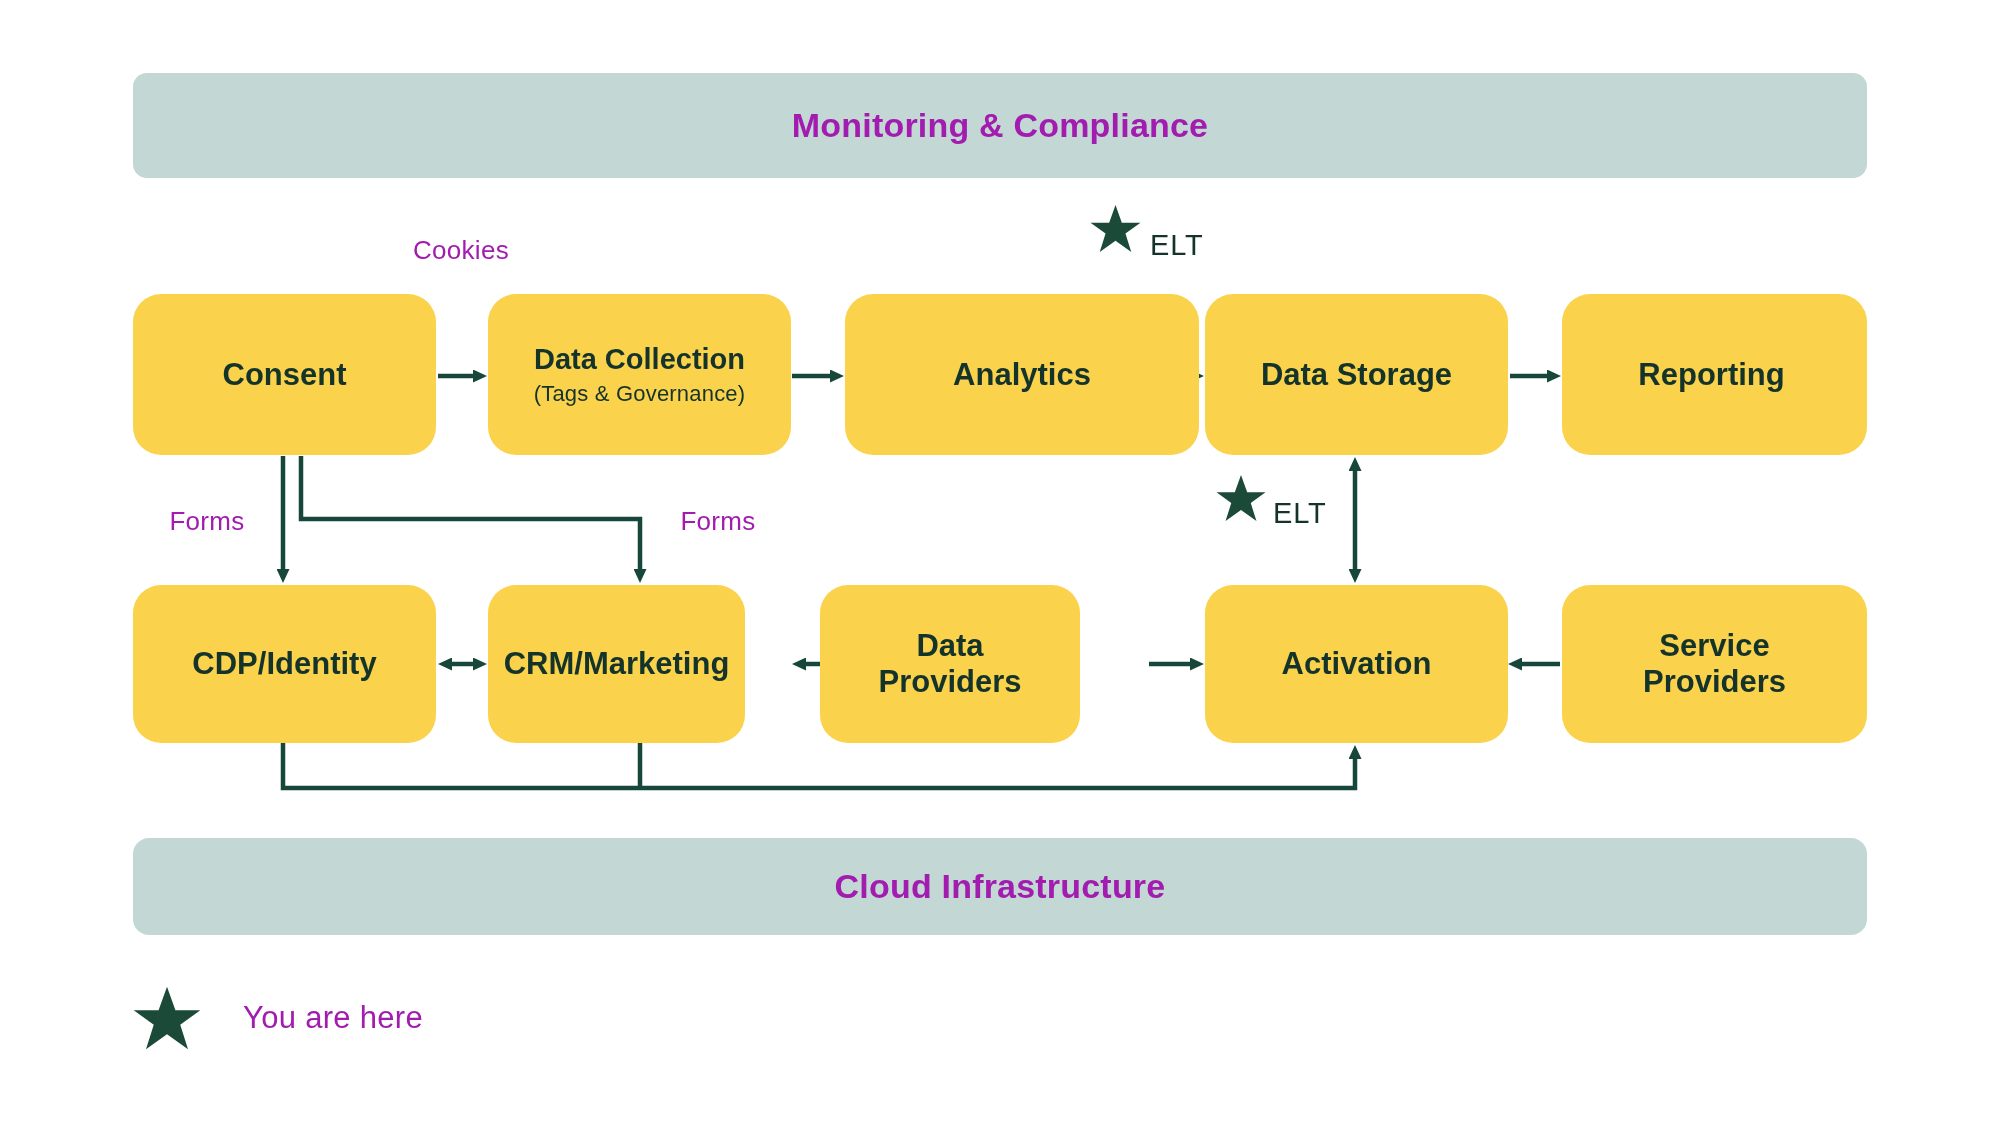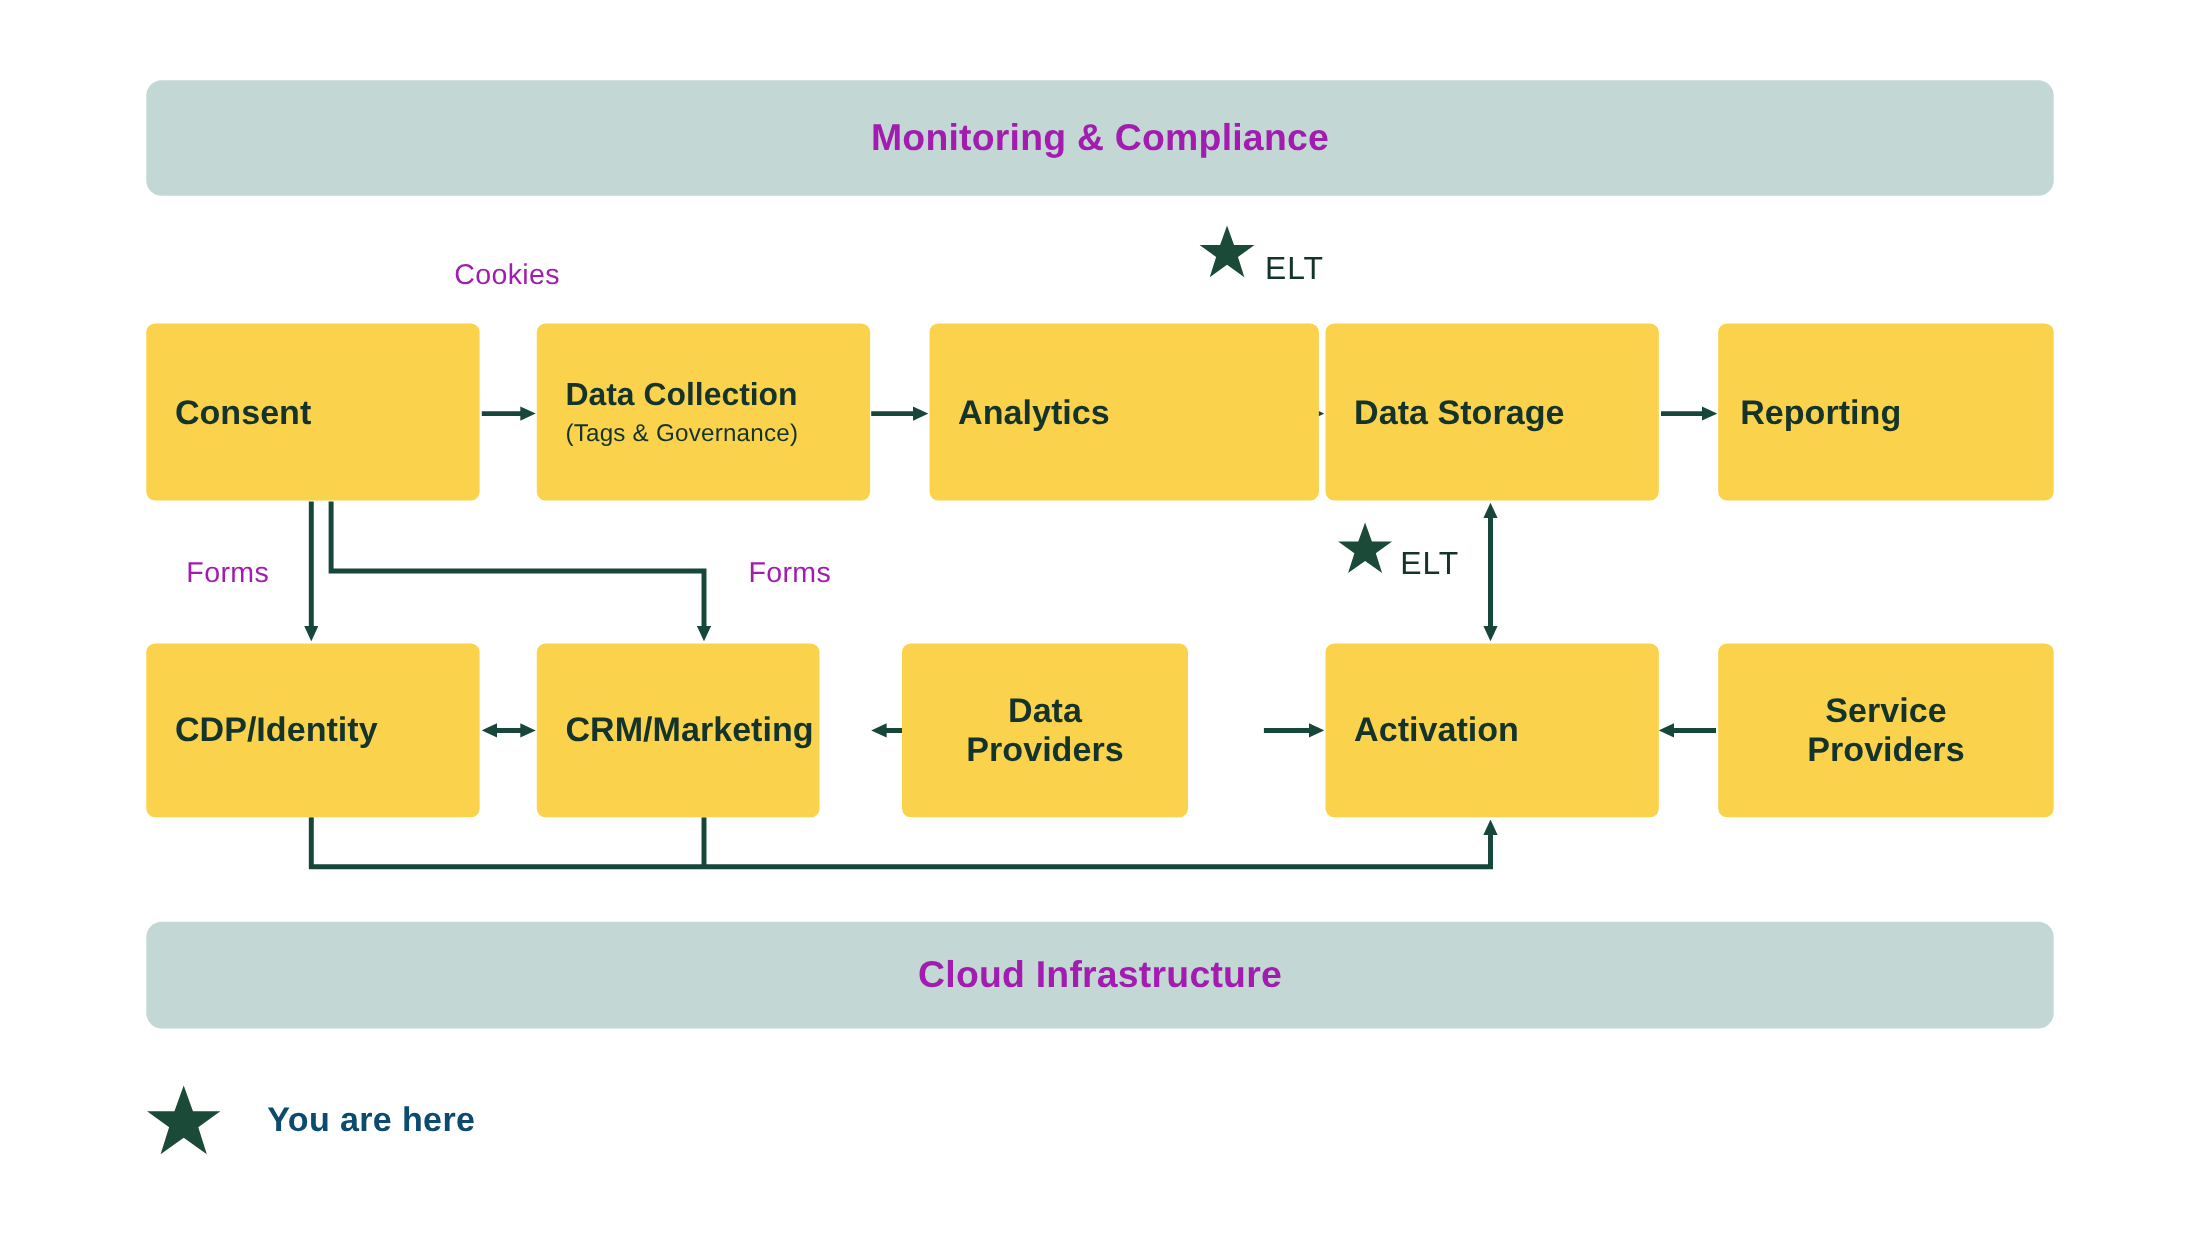--- a/index.html
+++ b/index.html
@@ -6,43 +6,43 @@
   .page{
     position:relative;width:2000px;height:1125px;background:#fff;overflow:hidden;
     font-family:"Liberation Sans", sans-serif;color:#14332B;
   }
   .band{
     position:absolute;left:133px;width:1734px;background:#C3D7D5;border-radius:14px;
     display:flex;align-items:center;justify-content:center;
     font-size:34px;font-weight:700;color:#a21caf;letter-spacing:.2px;
   }
   .band.top{top:73px;height:105px;}
-  .band.bottom{top:838px;height:97px;}
+  .band.bottom{top:838px;height:97px;border-radius:16px;}
   .node{
-    position:absolute;background:#FBD24B;border-radius:8px;
-    display:flex;flex-direction:column;align-items:flex-start;justify-content:center;
+    position:absolute;background:#FBD24B;border-radius:28px;
+    display:flex;flex-direction:column;align-items:center;justify-content:center;
     text-align:center;font-weight:700;font-size:31px;color:#14332B;line-height:1.15;
     padding:0 26px;box-sizing:border-box;
   }
   .row1{top:294px;height:161px;}
   .row2{top:585px;height:158px;}
   .node .sub{font-weight:500;font-size:22px;margin-top:4px;letter-spacing:.2px;}
   .edge-label{
     position:absolute;transform:translate(-50%,-50%);
     font-size:26px;font-weight:400;color:#a21caf;letter-spacing:.3px;white-space:nowrap;
   }
   .elt-label{
     position:absolute;font-size:29px;font-weight:500;color:#14332B;letter-spacing:.8px;
     transform:translate(0,-50%);white-space:nowrap;text-align:center;
   }
   .star{position:absolute;}
   .star svg{display:block;width:100%;height:100%;}
   .legend{position:absolute;left:133px;top:985px;display:flex;align-items:center;}
   .legend .star-box{width:68px;height:66px;margin-right:42px;}
-  .legend .legend-text{font-size:31px;font-weight:700;color:#0c4a6e;letter-spacing:.3px;}
+  .legend .legend-text{font-size:31px;font-weight:400;color:#a21caf;letter-spacing:.3px;}
   svg.wires{position:absolute;left:0;top:0;width:2000px;height:1125px;pointer-events:none;}
   svg.wires path{stroke:#17463A;stroke-width:4.5;fill:none;}
 </style>
 </head>
 <body>
 
 <div class="page">
 
   <svg class="wires" viewBox="0 0 2000 1125">
     <defs>

